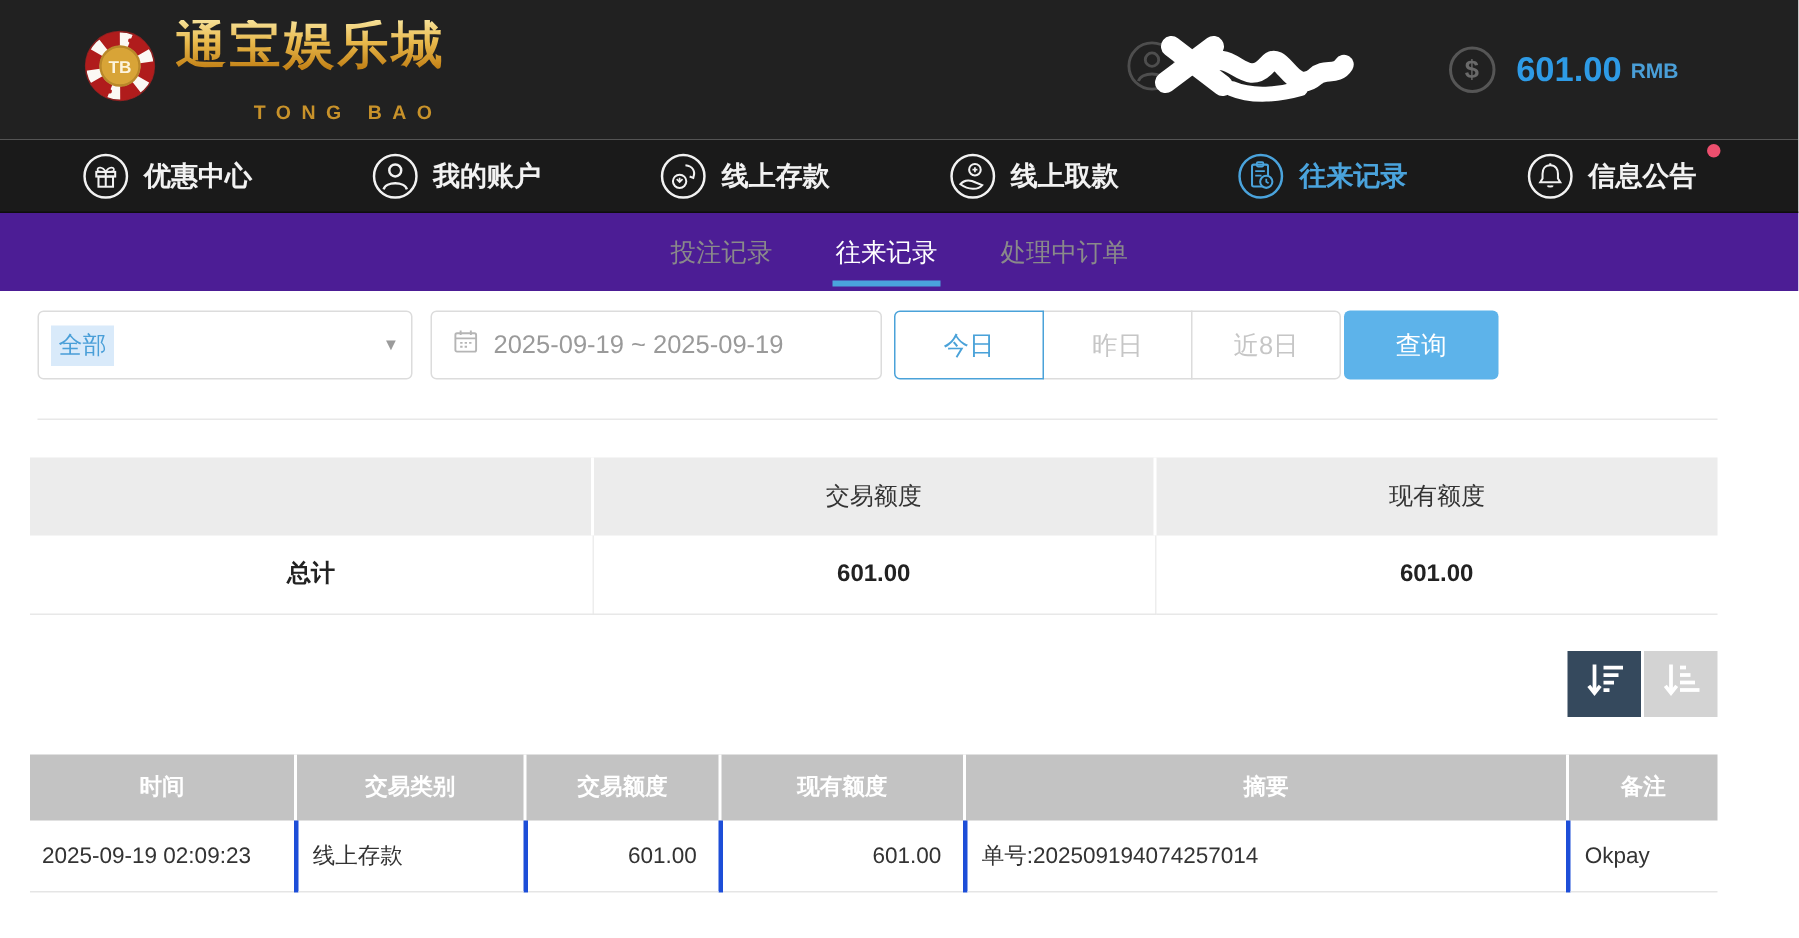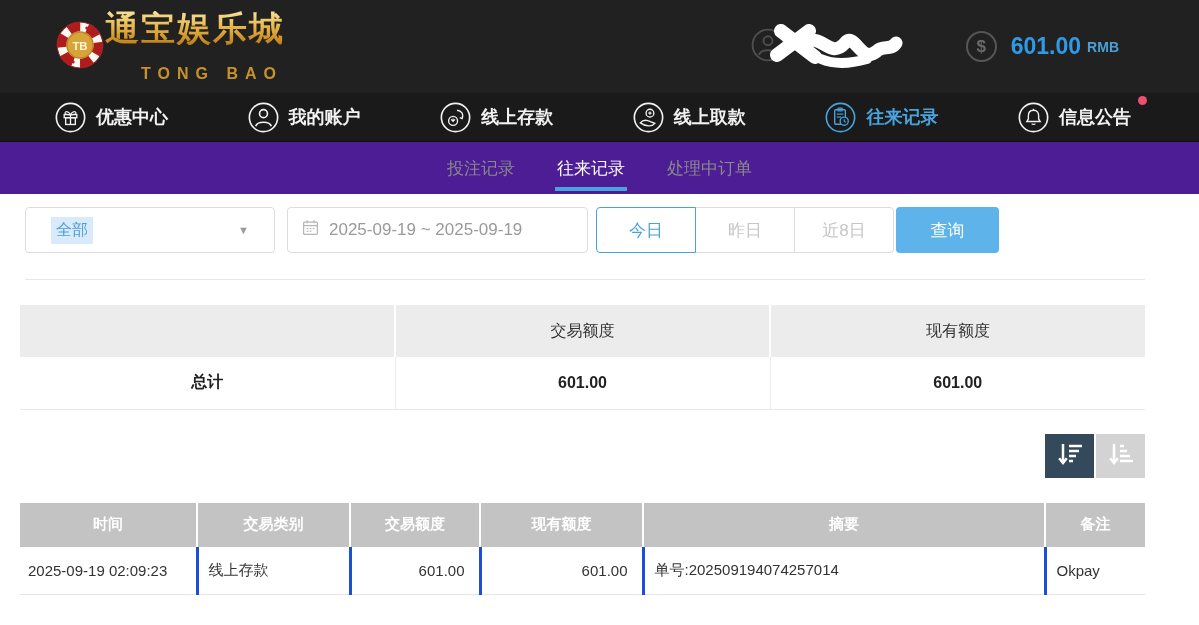--- a/index.html
+++ b/index.html
@@ -2,26 +2,26 @@
 <html><head>
 <meta charset="utf-8">
 <style>
   * { box-sizing: border-box; margin: 0; padding: 0; }
   html,body { width:1199px; height:625px; overflow:hidden; background:#fff;
     font-family:"Liberation Sans","DejaVu Sans",sans-serif; }
 
   
   .top-header { height:93px; background:#212121; display:flex; align-items:center;
     justify-content:space-between; padding:0 80px 0 55px; }
-  .logo { display:flex; align-items:center; }
+  .logo { display:flex; align-items:center; gap:12px; }
   .logo-text { line-height:1; }
   .logo-title { font-size:34px; font-weight:bold; letter-spacing:2px;
     background:linear-gradient(180deg,#f7e29a 0%,#e8b84b 45%,#c07d12 100%);
     -webkit-background-clip:text; background-clip:text; color:transparent; }
-  .logo-sub { text-align:right; font-size:16px; font-weight:bold; letter-spacing:7px;
+  .logo-sub { text-align:right; font-size:13px; font-weight:bold; letter-spacing:7px;
     color:#c8922a; margin-top:21px; padding-right:2px; }
   .user-balance { display:flex; align-items:center; }
   .user-wrap { position:relative; display:flex; align-items:center; width:215px; height:60px; }
   .scribble { position:absolute; left:18px; top:2px; }
   .dollar-circle { width:31px; height:31px; border:2px solid #565656; border-radius:50%;
     color:#6a6a6a; font-size:17px; font-weight:bold; display:flex; align-items:center;
     justify-content:center; margin-right:14px; }
   .balance-amount { color:#2e9be6; font-size:23px; font-weight:600; }
   .balance-cur { color:#4a9fd8; font-size:14px; font-weight:600; margin-left:6px; }
 
@@ -40,21 +40,21 @@
     justify-content:center; gap:42px; }
   .sub-tab { display:flex; align-items:center; color:#8a8a8a; font-size:17px;
     cursor:pointer; position:relative; }
   .sub-tab.active { color:#fff; }
   .sub-tab.active::after { content:""; position:absolute; left:-2px; right:-2px;
     bottom:3px; height:4px; background:#4aa3dc; }
 
   
   .filters { display:flex; align-items:center; margin:13px 0 0 25px; }
   .select-box { width:250px; height:46px; border:1px solid #dcdcdc; border-radius:4px;
-    display:flex; align-items:center; padding:0 25px; cursor:pointer; background:#fff; }
+    display:flex; align-items:center; padding:0 8px; cursor:pointer; background:#fff; }
   .select-value { color:#4a9fd8; font-size:16px; background:#d9eafa; padding:3px 5px; }
   .select-caret { margin-left:auto; color:#9b9b9b; font-size:11px; }
   .date-box { width:301px; height:46px; border:1px solid #dcdcdc; border-radius:4px;
     display:flex; align-items:center; gap:10px; padding:0 14px; margin-left:12px;
     color:#9a9a9a; font-size:17px; background:#fff; cursor:pointer; }
   .range-group { display:flex; margin-left:8px; }
   .range-btn { height:46px; width:100px; background:#fff; border:1px solid #dcdcdc;
     color:#c6c6c6; font-size:17px; cursor:pointer; font-family:inherit; }
   .range-btn + .range-btn { margin-left:-1px; }
   .range-btn:first-child { border-radius:4px 0 0 4px; }

